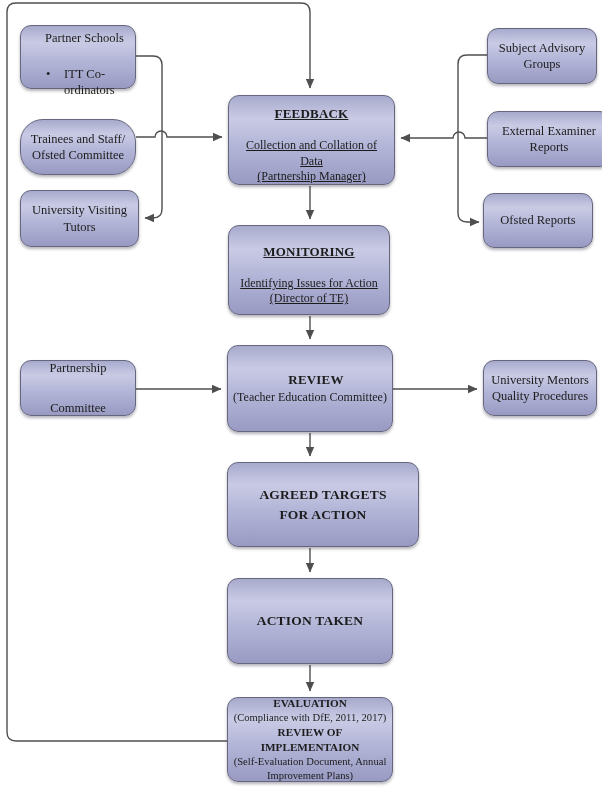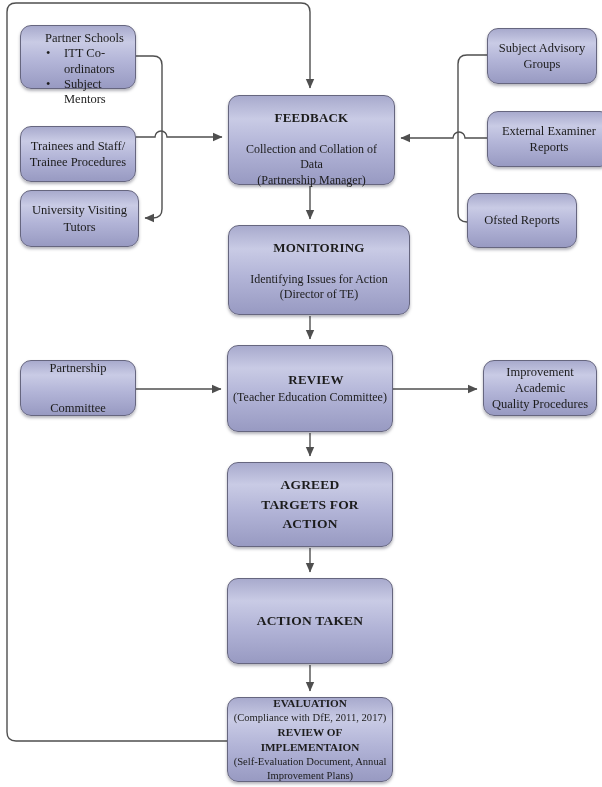--- a/index.html
+++ b/index.html
@@ -29,29 +29,29 @@
     border-radius:11px;
     background:linear-gradient(180deg,var(--box-grad-1) 0%,var(--box-grad-2) 26%,var(--box-grad-3) 58%,var(--box-grad-4) 100%);
     box-shadow:0 2px 3px rgba(40,40,60,.35);
     display:flex;flex-direction:column;align-items:center;justify-content:center;
     text-align:center;
     font-size:12.5px;line-height:1.3;
     padding:3px 5px;
   }
   .node .ln{display:block;}
   .node .title{font-weight:bold;font-size:13px;letter-spacing:.2px;}
-  .node.process{justify-content:flex-start;padding-top:14px;font-size:12px;}
+  .node.process{justify-content:center;padding-top:14px;font-size:12px;text-decoration:underline;}
   .node.process .title{margin-bottom:15px;}
   .node.big-label{font-weight:bold;font-size:13.5px;letter-spacing:.2px;line-height:1.45;}
   .node.review .title{margin-bottom:1px;margin-left:12px;}
 
   
   .node.bullets-box{align-items:stretch;justify-content:flex-start;padding:5px 4px 3px 4px;font-size:12.5px;line-height:1.22;}
   .bullet-heading{text-align:center;}
-  .bullet-row{display:flex;text-align:left;padding-left:8px;}
+  .bullet-row{display:flex;text-align:left;padding-left:8px;margin-top:21px;}
   .bullet-row .dot{width:18px;flex:none;}
   .bullet-row .dot::before{content:"\2022";}
   .bullet-row .btxt{flex:1;padding-right:2px;}
 
   
   .node.evaluation{font-size:10.6px;line-height:1.32;padding:3px 2px;}
   .node.evaluation .etitle{font-weight:bold;font-size:11.2px;}
 </style>
 </head>
 <body>
@@ -88,23 +88,23 @@
     <span class="bullet-row">
       <span class="dot"></span>
       <span class="btxt">ITT Co-ordinators</span>
     </span>
     <span class="bullet-row">
       <span class="dot"></span>
       <span class="btxt">Subject Mentors</span>
     </span>
   </div>
 
-  <div class="node" style="left:20px;top:126px;width:116px;height:56px;">
+  <div class="node" style="left:20px;top:119px;width:116px;height:56px;border-radius:23px;">
     <span class="ln">Trainees and Staff/</span>
-    <span class="ln">Trainee Procedures</span>
+    <span class="ln">Ofsted Committee</span>
   </div>
 
   <div class="node" style="left:20px;top:190px;width:119px;height:57px;">
     <span class="ln">University Visiting</span>
     <span class="ln">Tutors</span>
   </div>
 
   <div class="node" style="left:20px;top:360px;width:116px;height:56px;gap:24px;">
     <span class="ln">Partnership</span>
     <span class="ln">Committee</span>
@@ -113,47 +113,47 @@
   <div class="node" style="left:487px;top:28px;width:110px;height:56px;">
     <span class="ln">Subject Advisory</span>
     <span class="ln">Groups</span>
   </div>
 
   <div class="node" style="left:487px;top:111px;width:124px;height:56px;">
     <span class="ln">External Examiner</span>
     <span class="ln">Reports</span>
   </div>
 
-  <div class="node" style="left:467px;top:193px;width:110px;height:55px;">
+  <div class="node" style="left:483px;top:193px;width:110px;height:55px;">
     <span class="ln">Ofsted Reports</span>
   </div>
 
   <div class="node" style="left:483px;top:360px;width:114px;height:56px;">
-    <span class="ln">Improvement Academic</span>
+    <span class="ln">University Mentors</span>
     <span class="ln">Quality Procedures</span>
   </div>
 
   <div class="node process" style="left:228px;top:95px;width:167px;height:90px;">
     <span class="title">FEEDBACK</span>
     <span class="ln">Collection and Collation of Data</span>
     <span class="ln">(Partnership Manager)</span>
   </div>
 
-  <div class="node process" style="left:228px;top:225px;width:182px;height:90px;">
+  <div class="node process" style="left:228px;top:225px;width:162px;height:90px;">
     <span class="title">MONITORING</span>
     <span class="ln">Identifying Issues for Action</span>
     <span class="ln">(Director of TE)</span>
   </div>
 
   <div class="node review" style="left:227px;top:345px;width:166px;height:87px;font-size:12px;">
     <span class="title">REVIEW</span>
     <span class="ln">(Teacher Education Committee)</span>
   </div>
 
-  <div class="node big-label" style="left:227px;top:462px;width:166px;height:85px;padding:3px 22px;">
+  <div class="node big-label" style="left:227px;top:462px;width:192px;height:85px;padding:3px 22px;">
     <span class="ln">AGREED TARGETS FOR ACTION</span>
   </div>
 
   <div class="node big-label" style="left:227px;top:578px;width:166px;height:86px;justify-content:center;">
     <span class="ln">ACTION TAKEN</span>
   </div>
 
   <div class="node evaluation" style="left:227px;top:697px;width:166px;height:85px;">
     <span class="ln etitle">EVALUATION</span>
     <span class="ln">(Compliance with DfE, 2011, 2017)</span>

